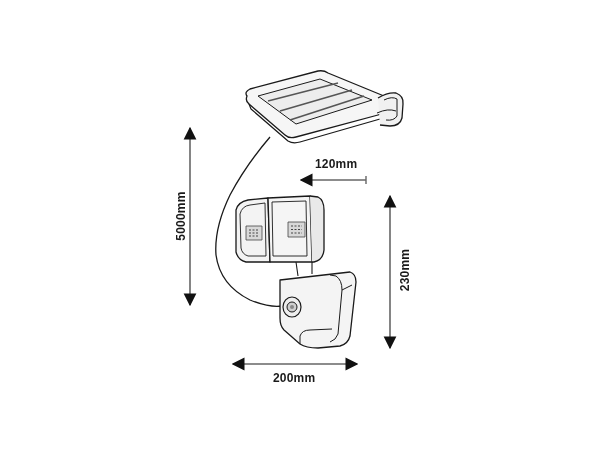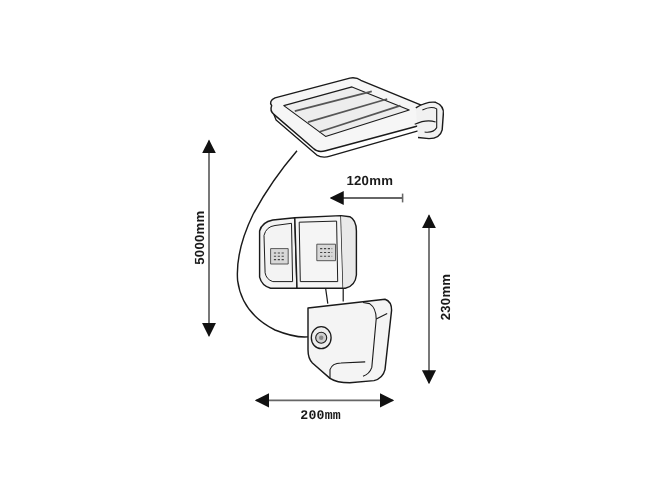--- a/index.html
+++ b/index.html
@@ -85,13 +85,13 @@
     <line x1="390" y1="196" x2="390" y2="348" stroke="#666" stroke-width="1.6" marker-start="url(#ah)" marker-end="url(#ah)"></line>
   </g>
   <g>
     <line x1="233" y1="364" x2="357" y2="364" stroke="#666" stroke-width="1.6" marker-start="url(#ah)" marker-end="url(#ah)"></line>
   </g>
 </svg>
 
 <div class="dim-label vert" style="left:151px; top:209px; width:60px; text-align:center;">5000mm</div>
 <div class="dim-label" style="left:315px; top:157px;">120mm</div>
 <div class="dim-label vert" style="left:380px; top:263px; width:50px; text-align:center;">230mm</div>
-<div class="dim-label" style="left:273px; top:371px;font-family:Liberation Mono, monospace;">200mm</div>
+<div class="dim-label" style="left:273px; top:371px;">200mm</div>
 
 </body></html>

